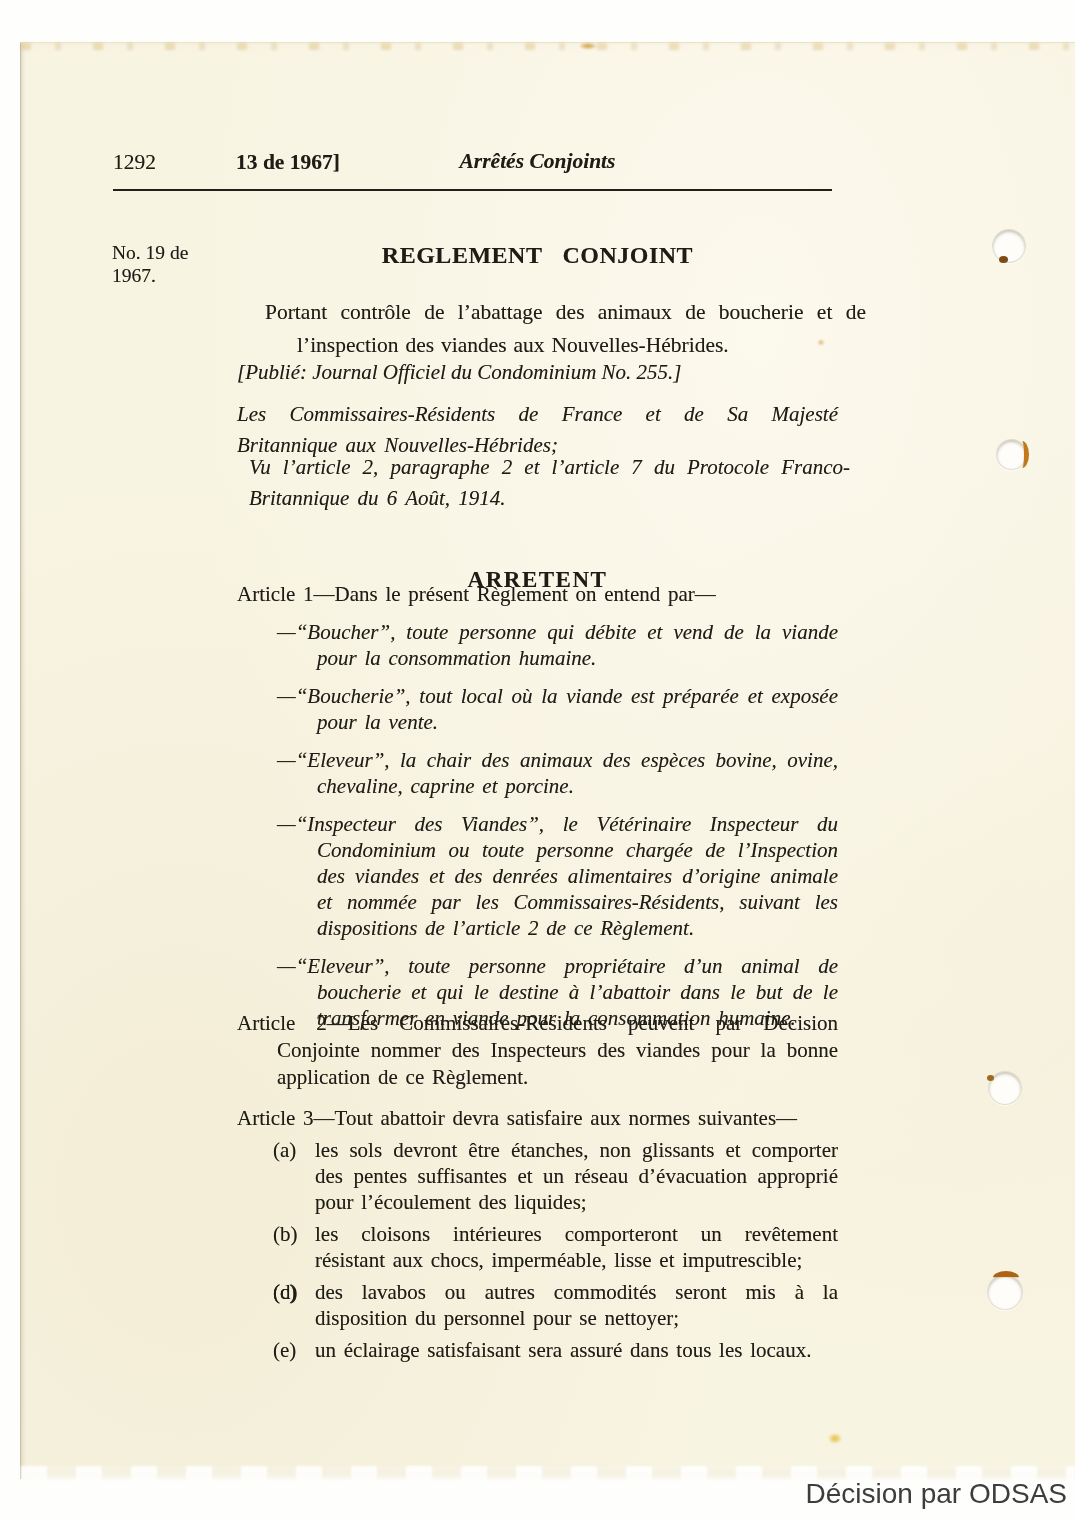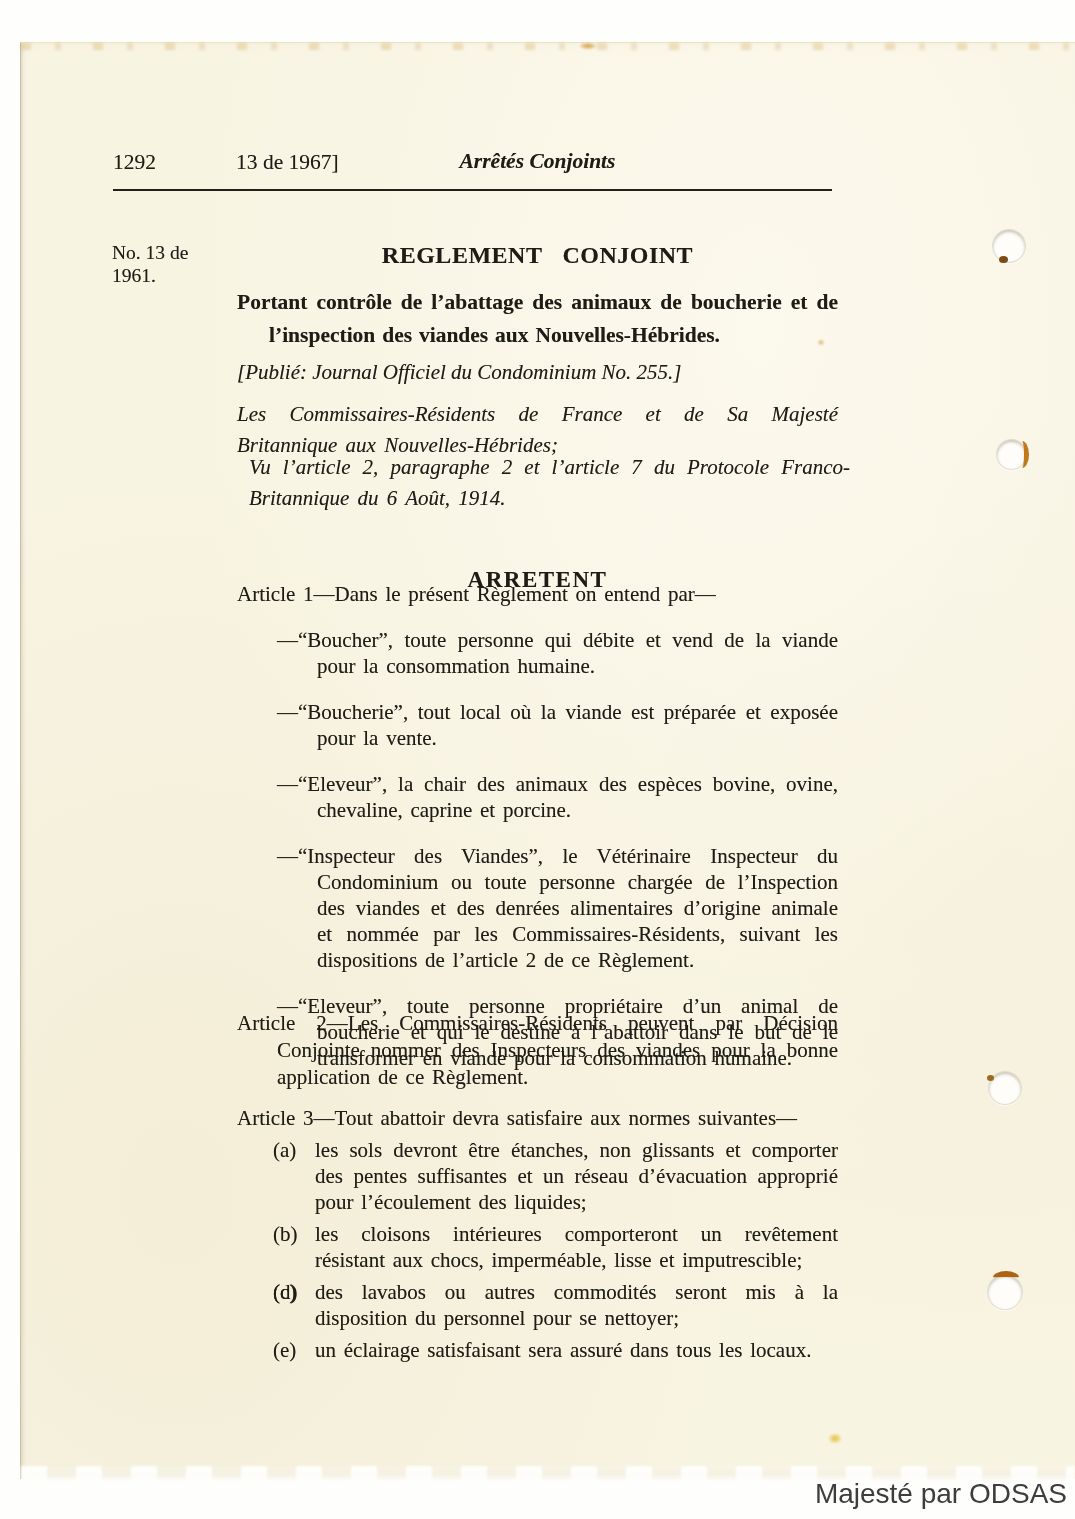--- a/index.html
+++ b/index.html
@@ -67,44 +67,44 @@
              background: radial-gradient(#e3bf3c, rgba(230,200,80,0)); }
   .speck-2 { left: 818px; top: 340px; width: 6px; height: 5px;
              background: radial-gradient(#d9a95a, rgba(217,169,90,0)); }
   .speck-3 { left: 580px; top: 43px; width: 16px; height: 6px;
              background: radial-gradient(#cf9a3e, rgba(207,154,62,0)); }
   
   .txt { position: absolute; text-shadow: 0 0 0.4px rgba(30,25,15,0.4); }
   .col { left: 237px; width: 601px; }
   .header-row { left: 113px; top: 150px; width: 720px; height: 26px; font-size: 21.5px; }
   .header-pageno { position: absolute; left: 0; top: 0; }
-  .header-ref    { position: absolute; left: 123px; top: 0; font-weight: normal; }
+  .header-ref    { position: absolute; left: 123px; top: 0; font-weight: bold; }
   .header-title  { position: absolute; left: 124px; top: -1px; width: 601px;
                    text-align: center; font-style: italic; font-weight: 600; }
   .rule { position: absolute; left: 113px; top: 189px; width: 719px; height: 2px;
           background: #23201a; }
   .margin-note { left: 112px; top: 241px; width: 96px; font-size: 19.5px; line-height: 23px; }
   .doc-title { top: 242px; text-align: center; font-size: 24px; font-weight: 600;
                letter-spacing: 0.5px; word-spacing: 14px; }
-  .subject { top: 286px; font-size: 21.5px; font-weight: bold; line-height: 33px;
-             text-align: justify; padding-left: 32px; text-indent: -32px; word-spacing: 1.5px; }
+  .subject { top: 296px; font-size: 21.5px; font-weight: normal; line-height: 33px;
+             text-align: justify; padding-left: 32px; text-indent: -32px; word-spacing: 1.5px; margin-left: 28px; }
   .pub-note { top: 360px; font-size: 21px; font-style: italic; }
   .preamble-parties { top: 399px; font-size: 21px; font-style: italic; line-height: 31px;
                       text-align: justify; word-spacing: 3px; }
   .preamble-citation { top: 452px; font-size: 21px; font-style: italic; line-height: 31px;
                        text-align: justify; word-spacing: 3px; margin-left: 12px; }
   .arretent { top: 531px; text-align: center; font-size: 23px; font-weight: 600;
               letter-spacing: 1.5px; margin-top: 36px; }
   .body-block { font-size: 21px; line-height: 26px; word-spacing: 2.5px; }
   .article-1 { top: 581px; }
   .article-2 { top: 1010px; line-height: 27px; text-align: justify;
                padding-left: 40px; text-indent: -40px; }
   .article-3 { top: 1105px; }
-  .definition { margin-top: 20px; text-align: justify;
-                padding-left: 80px; text-indent: -40px; }
+  .definition { margin-top: 12px; text-align: justify;
+                padding-left: 80px; text-indent: -40px; font-style: italic; }
   .item { position: relative; margin-top: 6px; padding-left: 78px; text-align: justify; }
   .item-label { position: absolute; left: 36px; top: 0; text-indent: 0; }
   .watermark { position: absolute; top: 1478px; right: 8px;
                font-family: "Liberation Sans", sans-serif;
                font-size: 28px; color: #3d3d3d; text-shadow: none; }
 </style>
 </head>
 <body>
 
 <div class="paper"></div>
@@ -126,21 +126,21 @@
 <div class="speck speck-2"></div>
 <div class="speck speck-3"></div>
 
 <div class="txt header-row">
   <span class="header-pageno">1292</span>
   <span class="header-ref">13 de 1967]</span>
   <span class="header-title">Arrêtés Conjoints</span>
 </div>
 <div class="rule"></div>
 
-<div class="txt margin-note">No. 13 de 1961.</div>
+<div class="txt margin-note">No. 19 de 1967.</div>
 
 <div class="txt col doc-title">REGLEMENT CONJOINT</div>
 <div class="txt col subject">Portant contrôle de l’abattage des animaux de boucherie et de l’inspection des viandes aux Nouvelles-Hébrides.</div>
 
 <div class="txt col pub-note">[Publié: Journal Officiel du Condominium No. 255.]</div>
 <div class="txt col preamble-parties">Les Commissaires-Résidents de France et de Sa Majesté Britannique aux Nouvelles-Hébrides;</div>
 <div class="txt col preamble-citation">Vu l’article 2, paragraphe 2 et l’article 7 du Protocole Franco-Britannique du 6 Août, 1914.</div>
 
 <div class="txt col arretent">ARRETENT</div>
 
@@ -171,13 +171,13 @@
   <div class="item">
     <span class="item-label">(d)</span>
     <span>des lavabos ou autres commodités seront mis à la disposition du personnel pour se nettoyer;</span>
   </div>
   <div class="item">
     <span class="item-label">(e)</span>
     <span>un éclairage satisfaisant sera assuré dans tous les locaux.</span>
   </div>
 </div>
 
-<div class="watermark">Majesté par ODSAS</div>
+<div class="watermark">Décision par ODSAS</div>
 
 </body></html>

